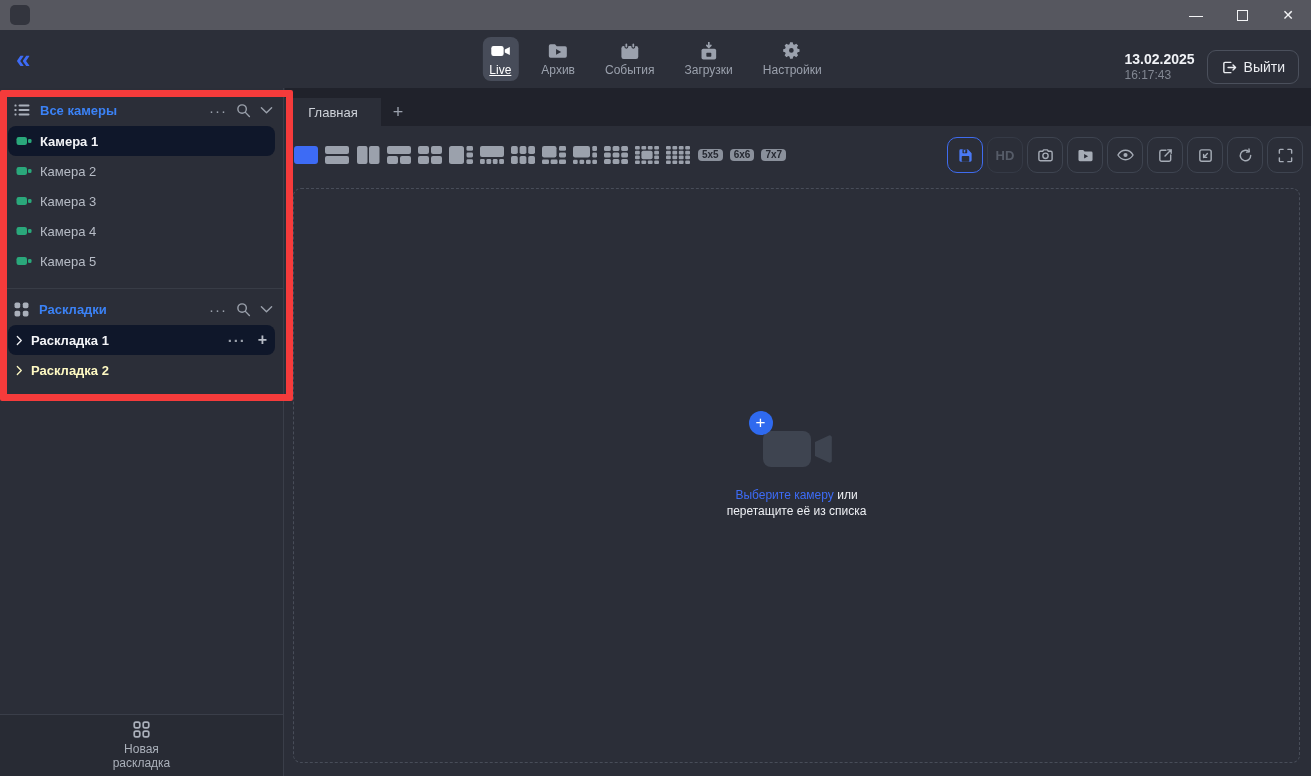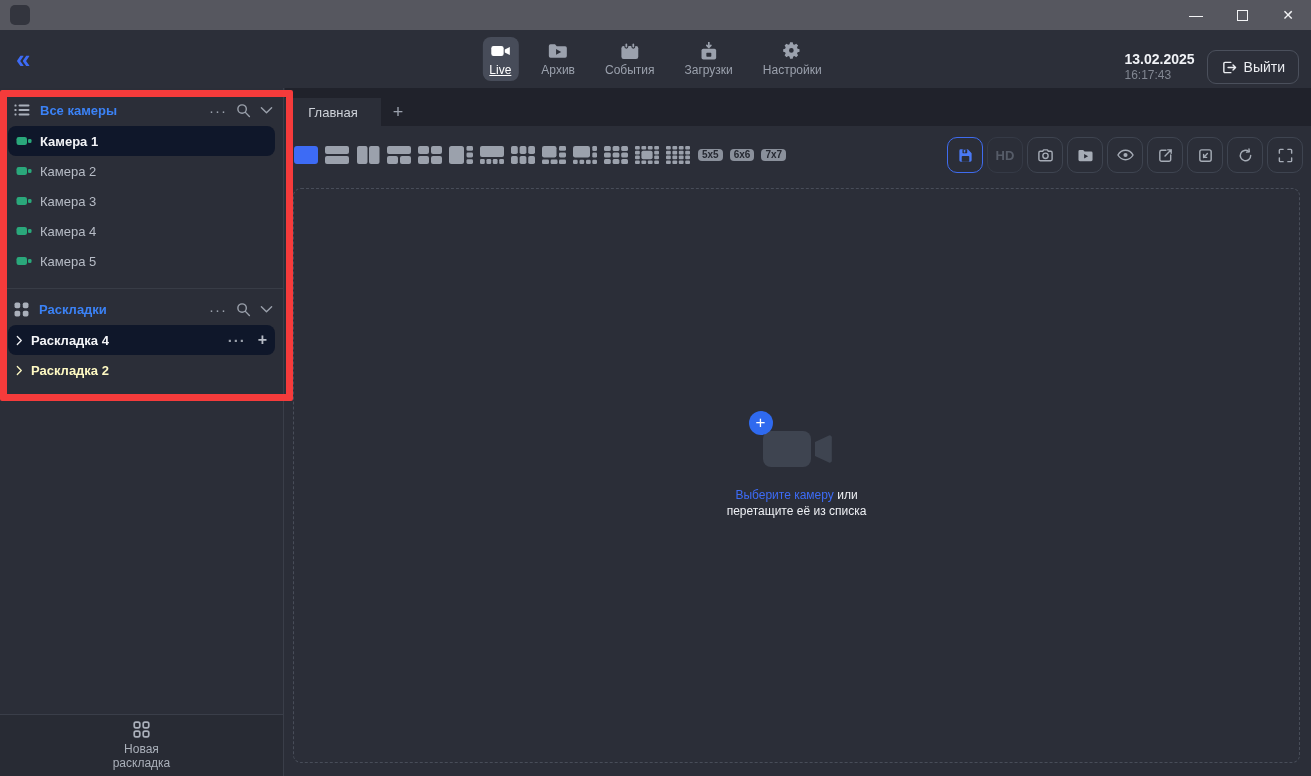--- a/index.html
+++ b/index.html
@@ -261,21 +261,21 @@
         <svg viewBox="0 0 14 9" width="13" height="9" class="stroke-ic">
           <path d="M1.5 1.5 7 7l5.5-5.5"></path>
         </svg>
       </div>
     </div>
 
     <div class="side-item selected">
       <svg viewBox="0 0 8 12" width="7" height="11" class="stroke-ic">
         <path d="M1.5 1.5 6 6l-4.5 4.5"></path>
       </svg>
-      <span>Раскладка 4</span>
+      <span>Раскладка 1</span>
       <span class="grow"></span>
       <div class="row-icons">
         <span class="dots">···</span>
         <span class="plus-sm">+</span>
       </div>
     </div>
     <div class="side-item" style="color:#fef9c3; font-weight:bold;">
       <svg viewBox="0 0 8 12" width="7" height="11" class="stroke-ic">
         <path d="M1.5 1.5 6 6l-4.5 4.5"></path>
       </svg>

